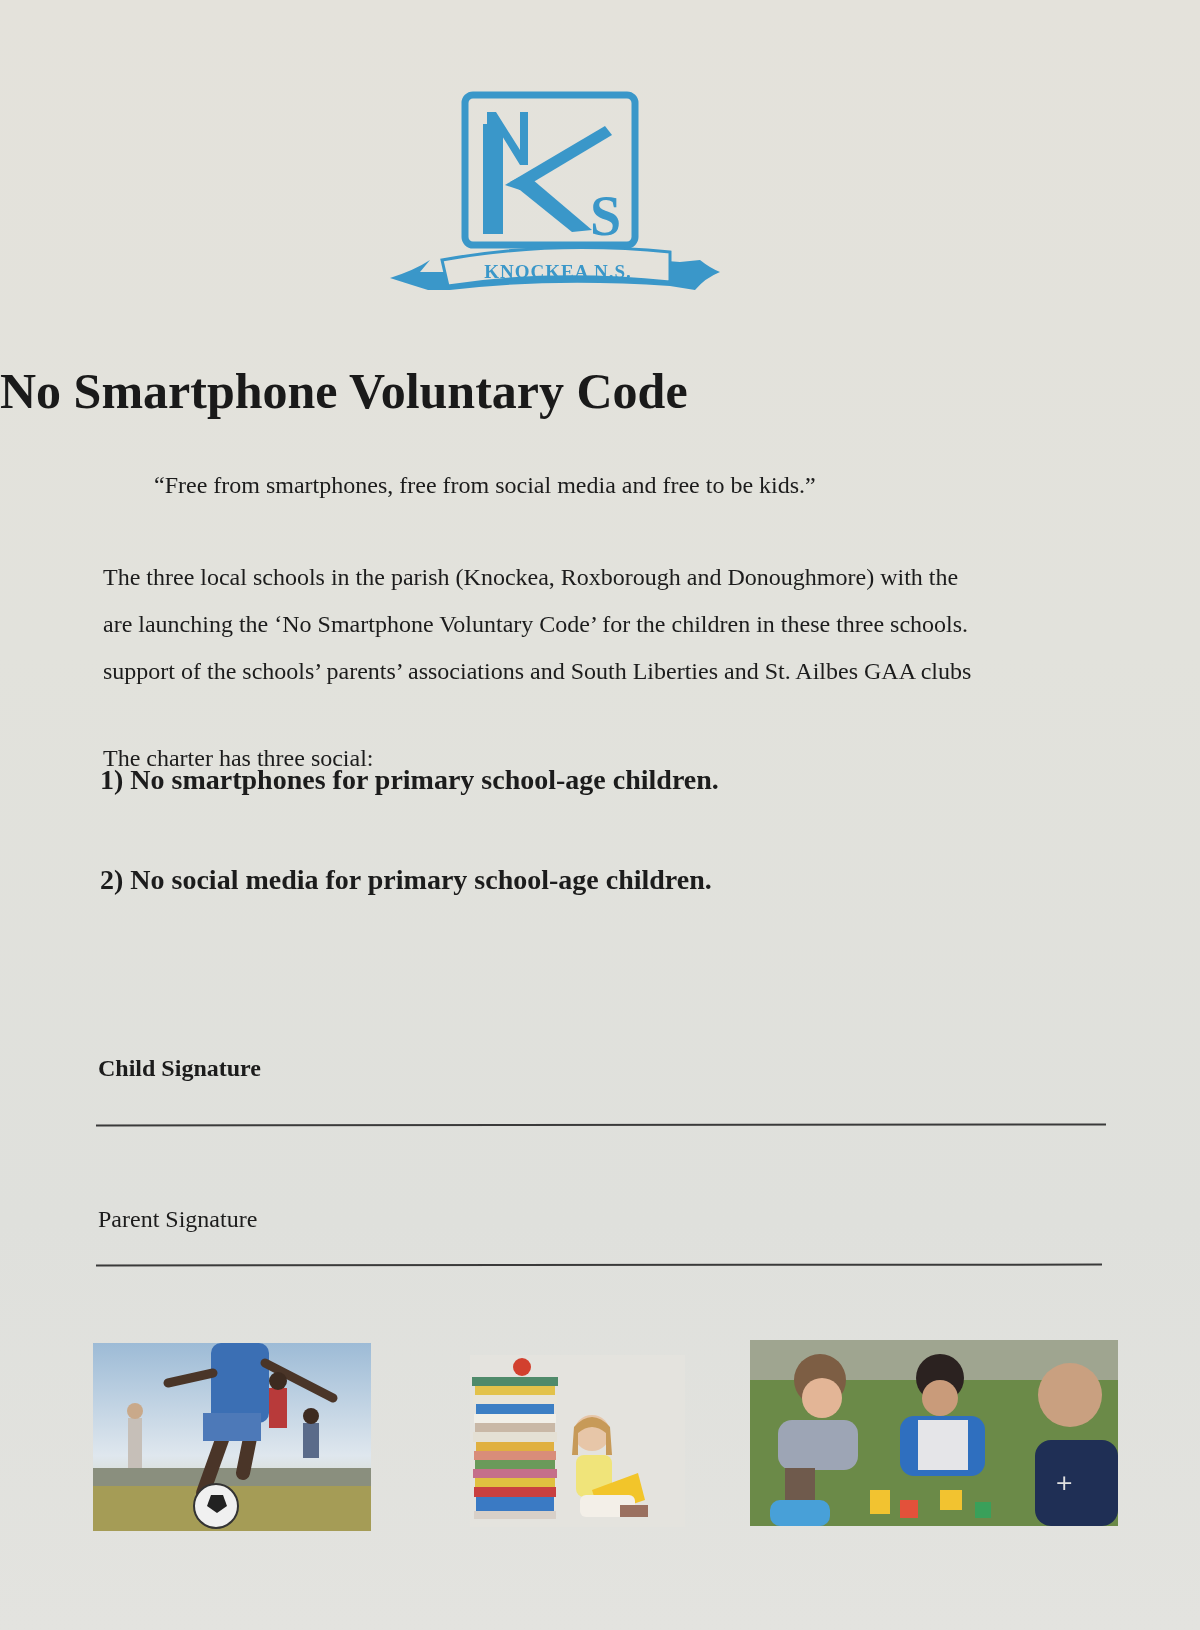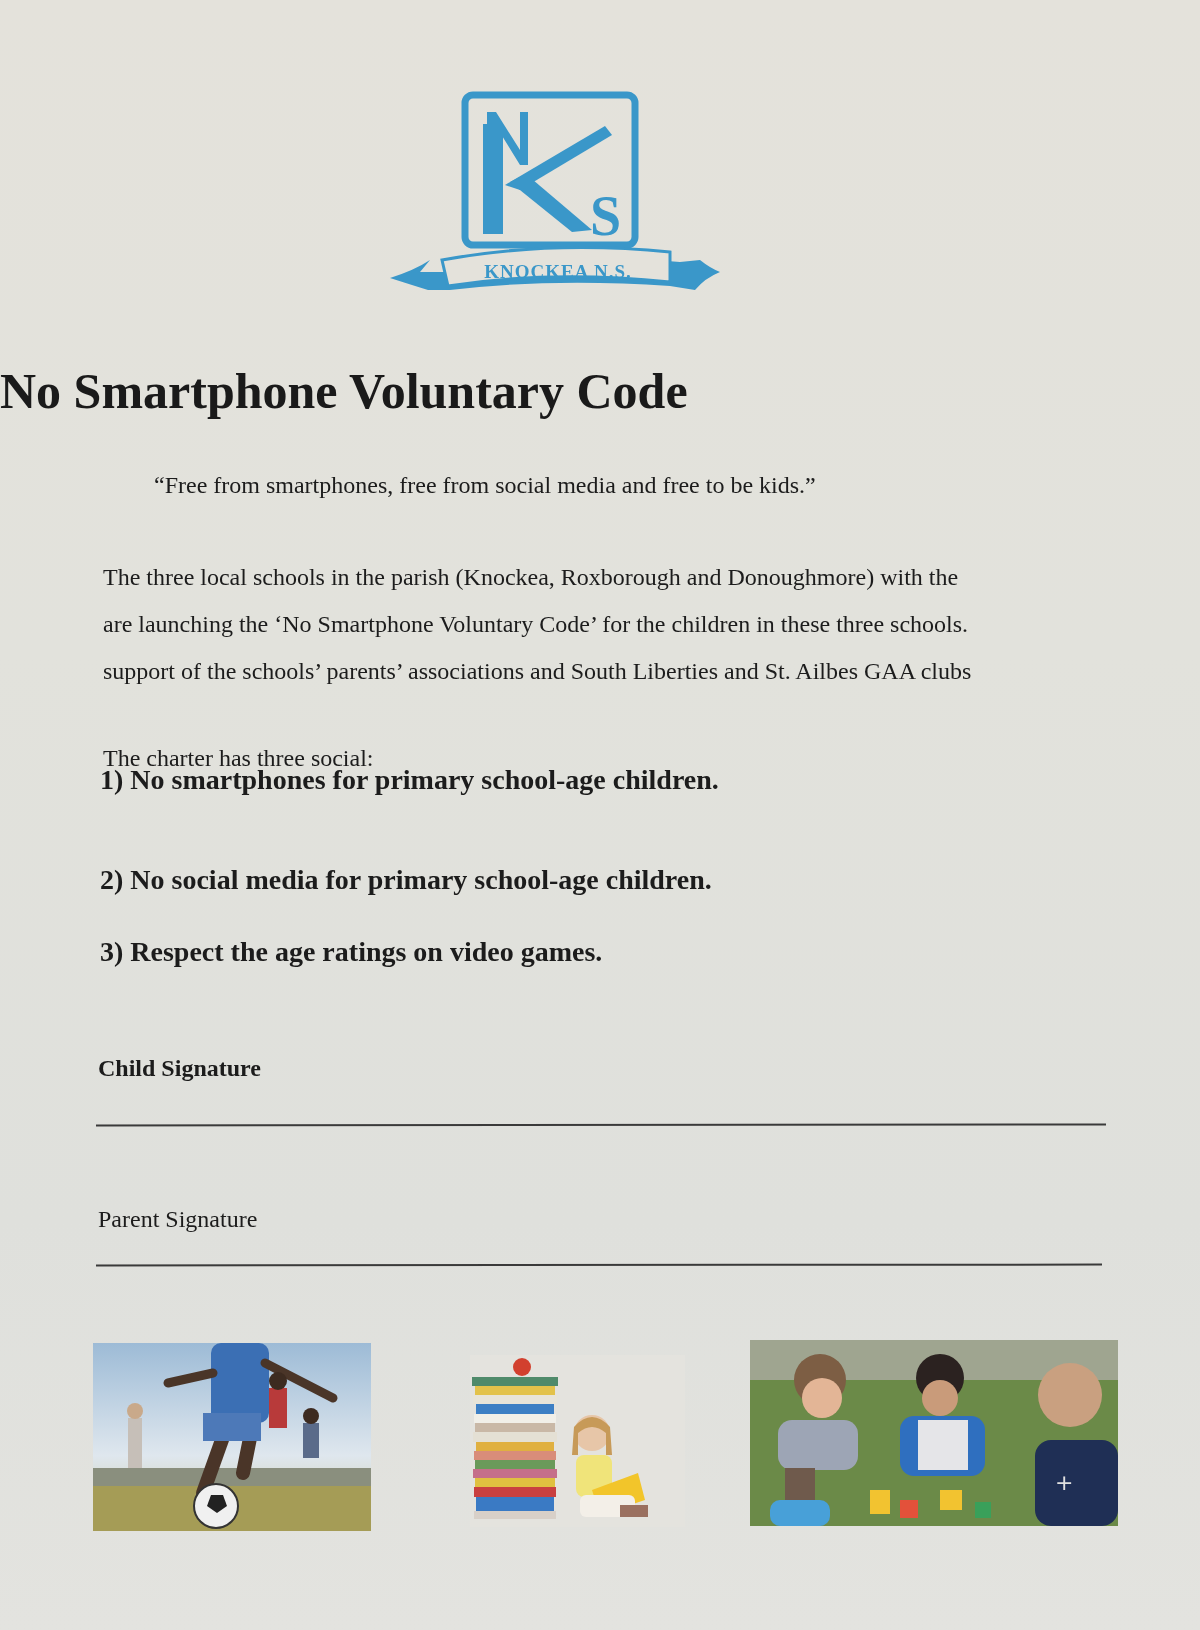--- a/index.html
+++ b/index.html
@@ -59,21 +59,20 @@
 
   <div class="intro">
     <div>The three local schools in the parish (Knockea, Roxborough and Donoughmore) with the</div>
     <div>are launching the ‘No Smartphone Voluntary Code’ for the children in these three schools.</div>
     <div>support of the schools’ parents’ associations and South Liberties and St. Ailbes GAA clubs</div>
   </div>
 
   <div class="charter-lead">The charter has three social:</div>
   <div class="pillar" style="top:756px;margin-top:8px;">1) No smartphones for primary school-age children.</div>
   <div class="pillar" style="top:864px;">2) No social media for primary school-age children.</div>
-  <div class="pillar" style="top:936px;">3) Respect the age ratings on video games.</div>
 
   <div class="sig-label" style="top:1055px;font-weight:bold;">Child Signature</div>
   <div class="sig-line" style="top:1124px; width:1010px; transform:rotate(-0.06deg);"></div>
 
   <div class="sig-label" style="top:1206px;">Parent Signature</div>
   <div class="sig-line" style="top:1264px; width:1006px; transform:rotate(-0.05deg);"></div>
 
   <div class="photo" style="left:93px; top:1343px; width:278px; height:188px;">
     <svg width="278" height="188" viewBox="0 0 278 188">
       <defs>

